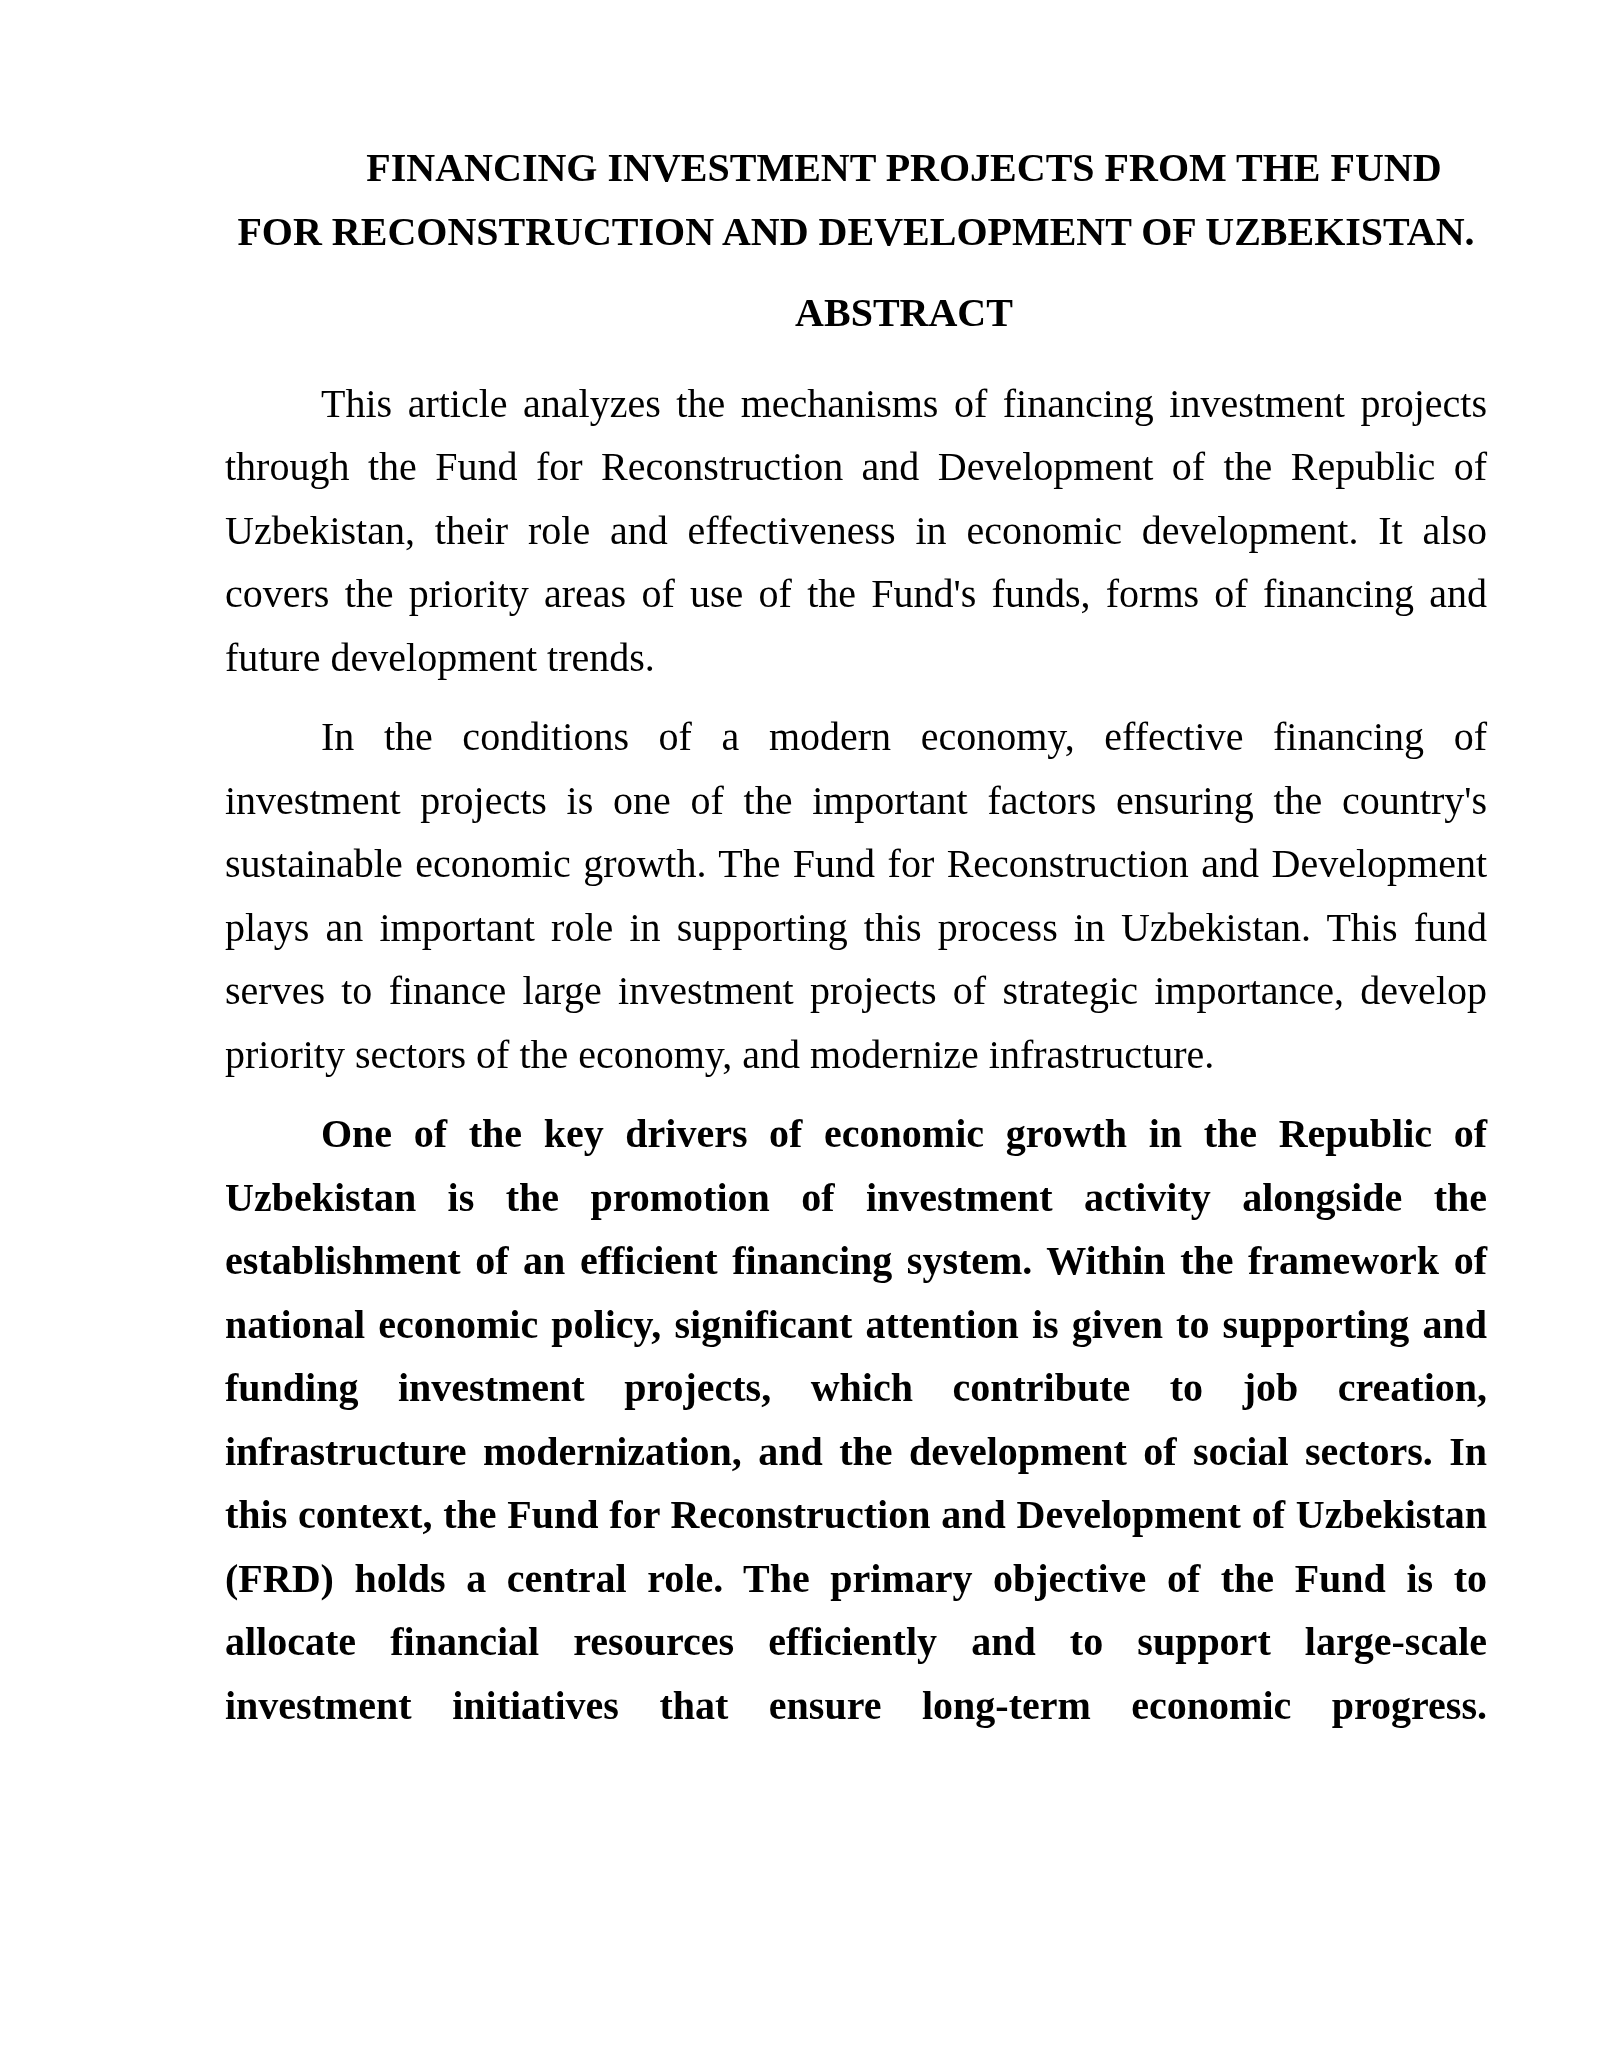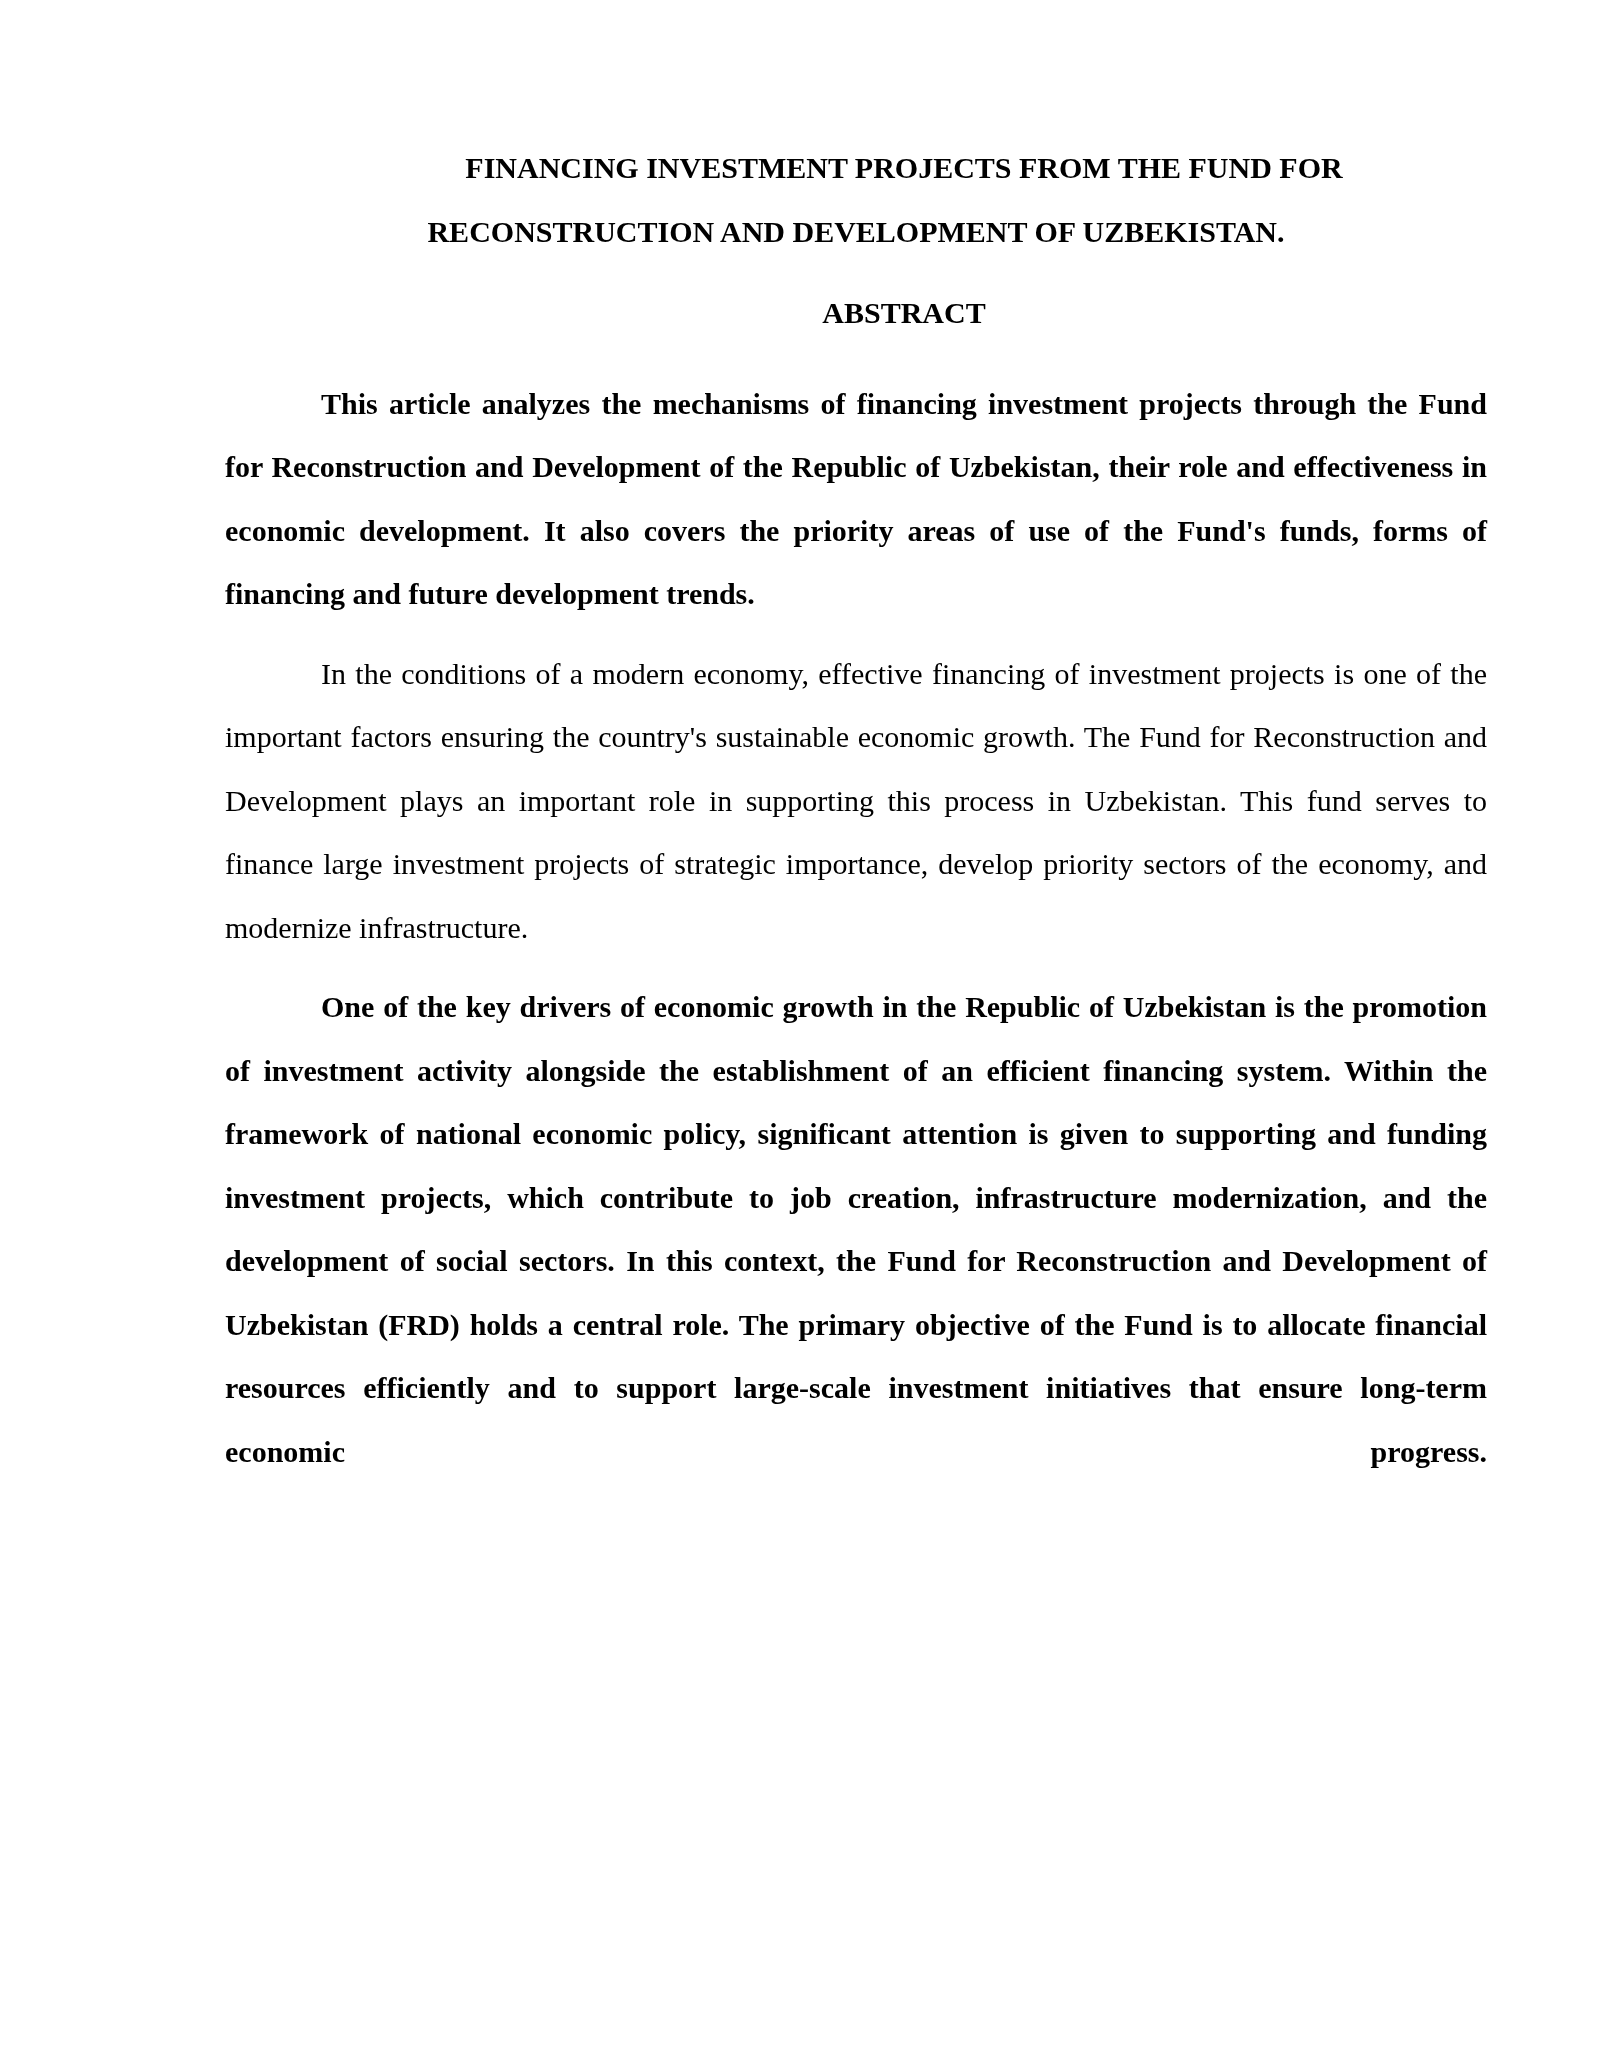--- a/index.html
+++ b/index.html
@@ -9,21 +9,21 @@
   }
   .page {
     position: relative;
     width: 1600px;
     height: 2070px;
     box-sizing: border-box;
     padding: 136px 113px 0 225px;
     background: #ffffff;
     color: #000000;
     font-family: "Liberation Serif", "DejaVu Serif", serif;
-    font-size: 30px;
+    font-size: 40px;
     line-height: 63.5px;
     overflow: hidden;
   }
   h1, h2, p {
     margin: 0;
     padding: 0;
     font-size: inherit;
     line-height: inherit;
     font-weight: normal;
   }
@@ -38,21 +38,21 @@
     text-align: center;
     text-indent: 96px;
   }
   .heading-abstract { margin-bottom: 27px; font-family: Liberation Serif, serif; }
   .heading-introduction { margin-bottom: 18px; }
   .body-par {
     text-align: justify;
     text-indent: 96px;
     hyphens: none;
   }
-  .par-abstract { margin-bottom: 16px; font-weight: bold; }
+  .par-abstract { margin-bottom: 16px; }
   .par-keywords { margin-bottom: 108px; }
   .par-intro-1 { margin-bottom: 16px; }
   .par-intro-2 { text-align-last: justify; font-weight: bold; } 
   .keywords-label { font-weight: bold; }
 </style>
 </head>
 <body>
 
 <div class="page">
 

